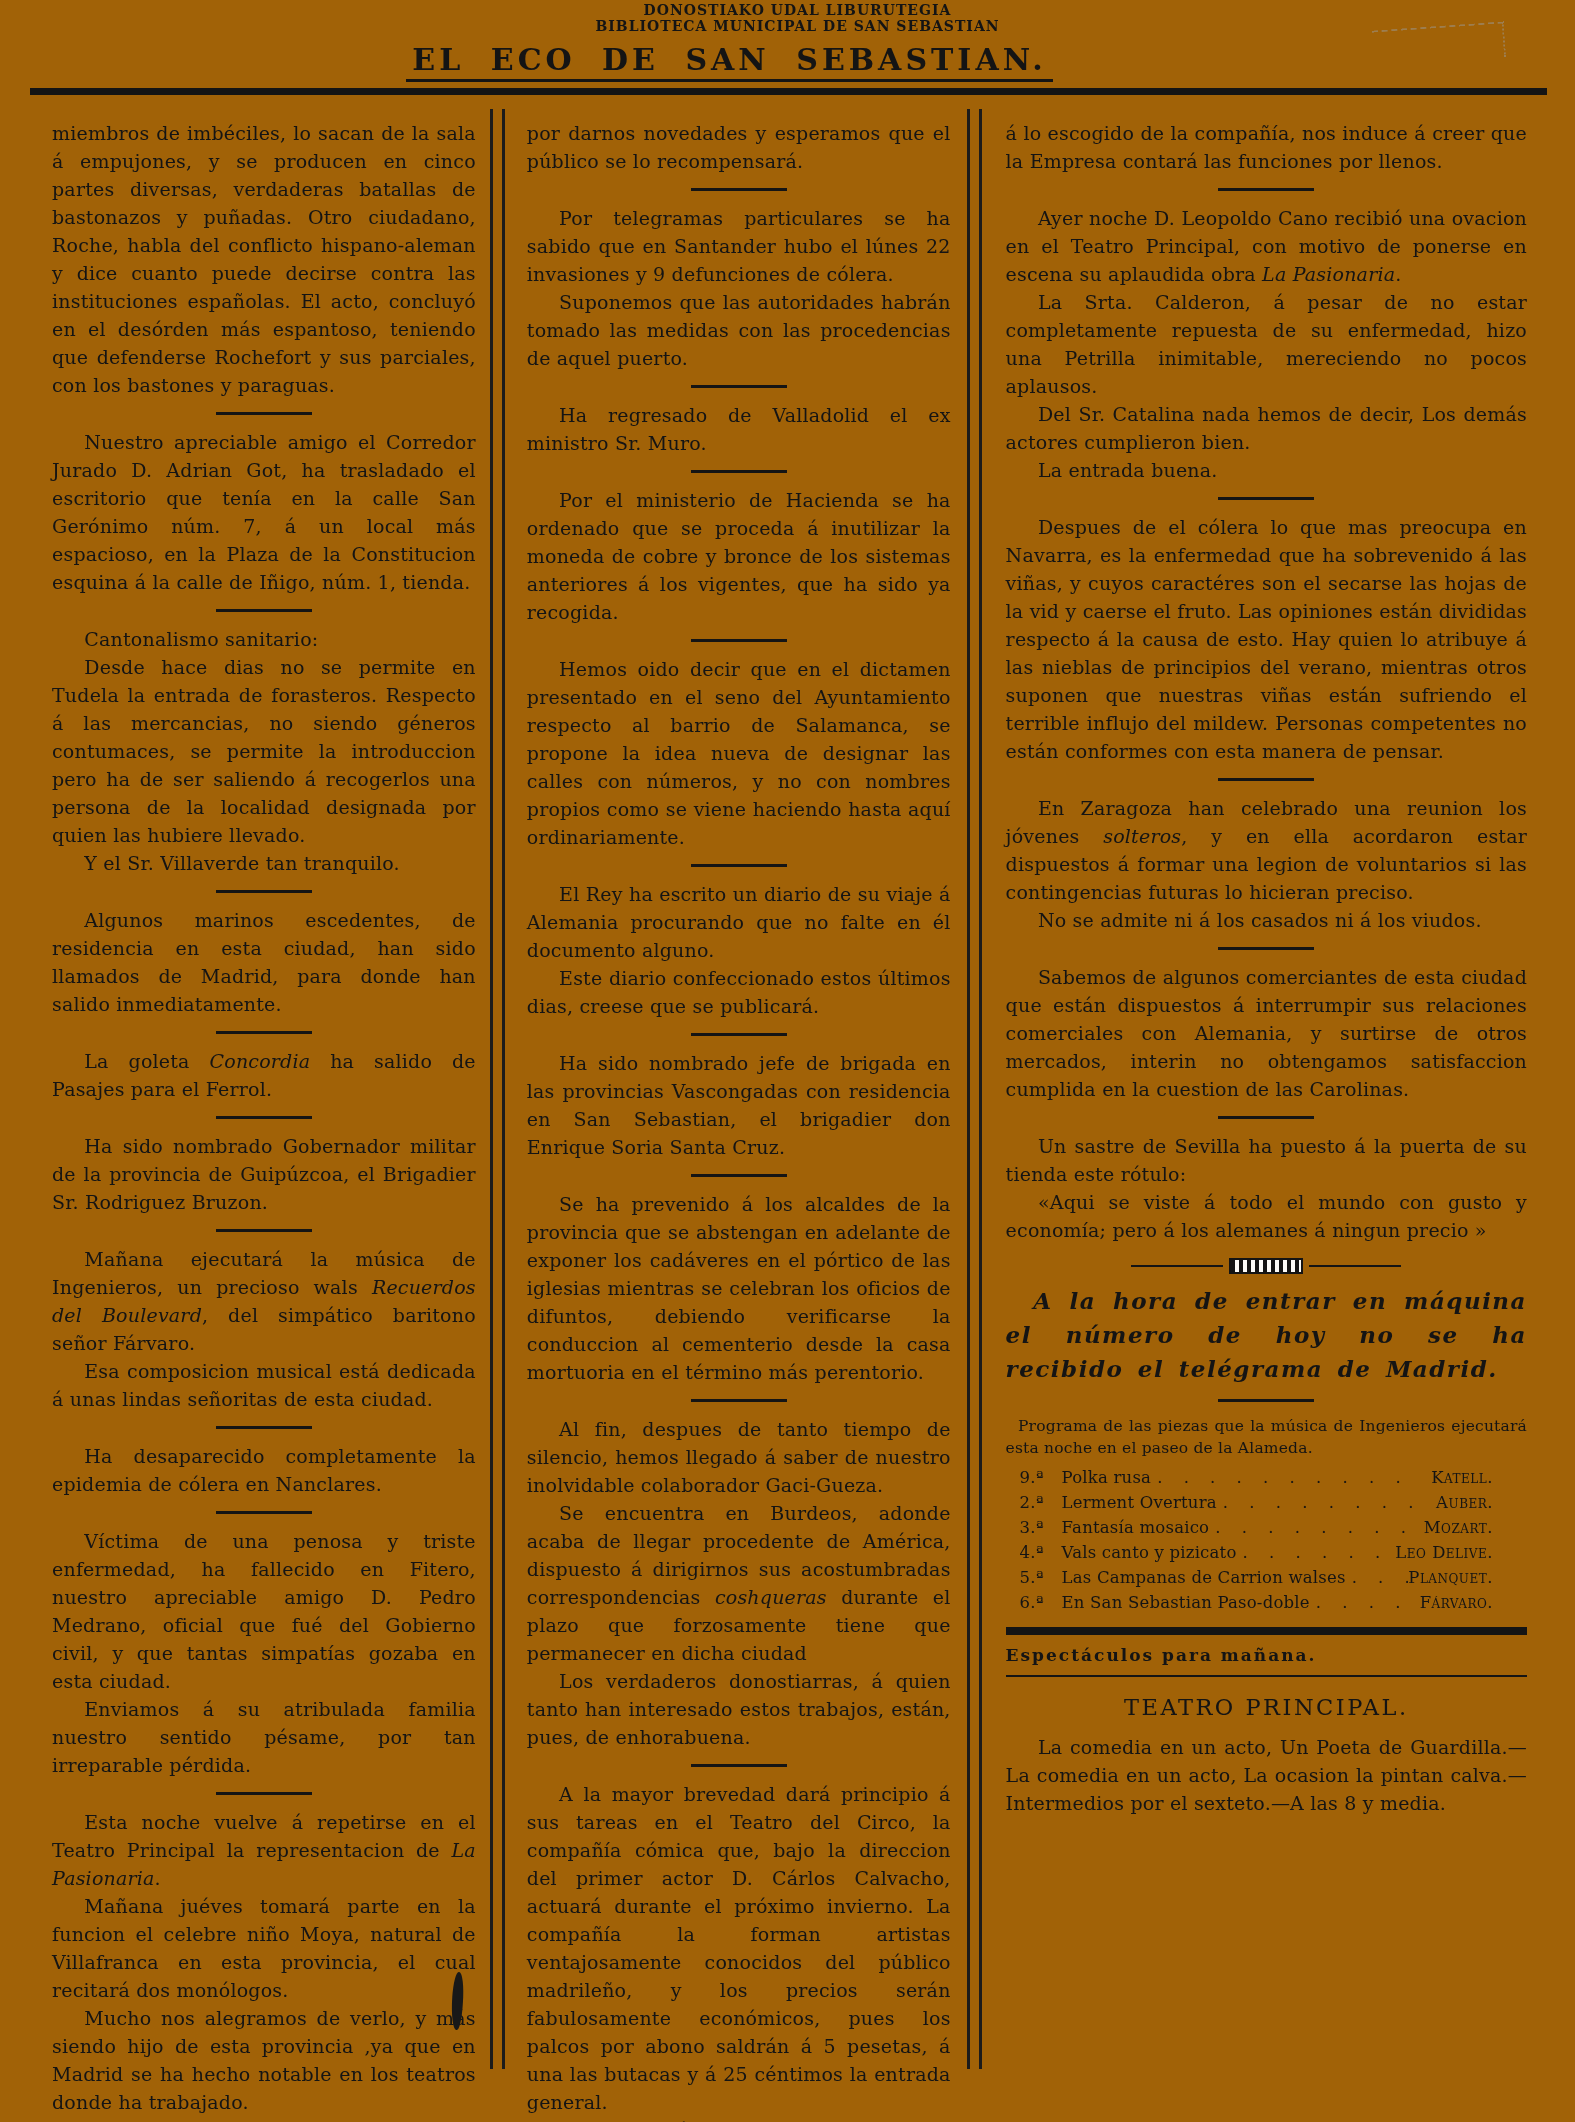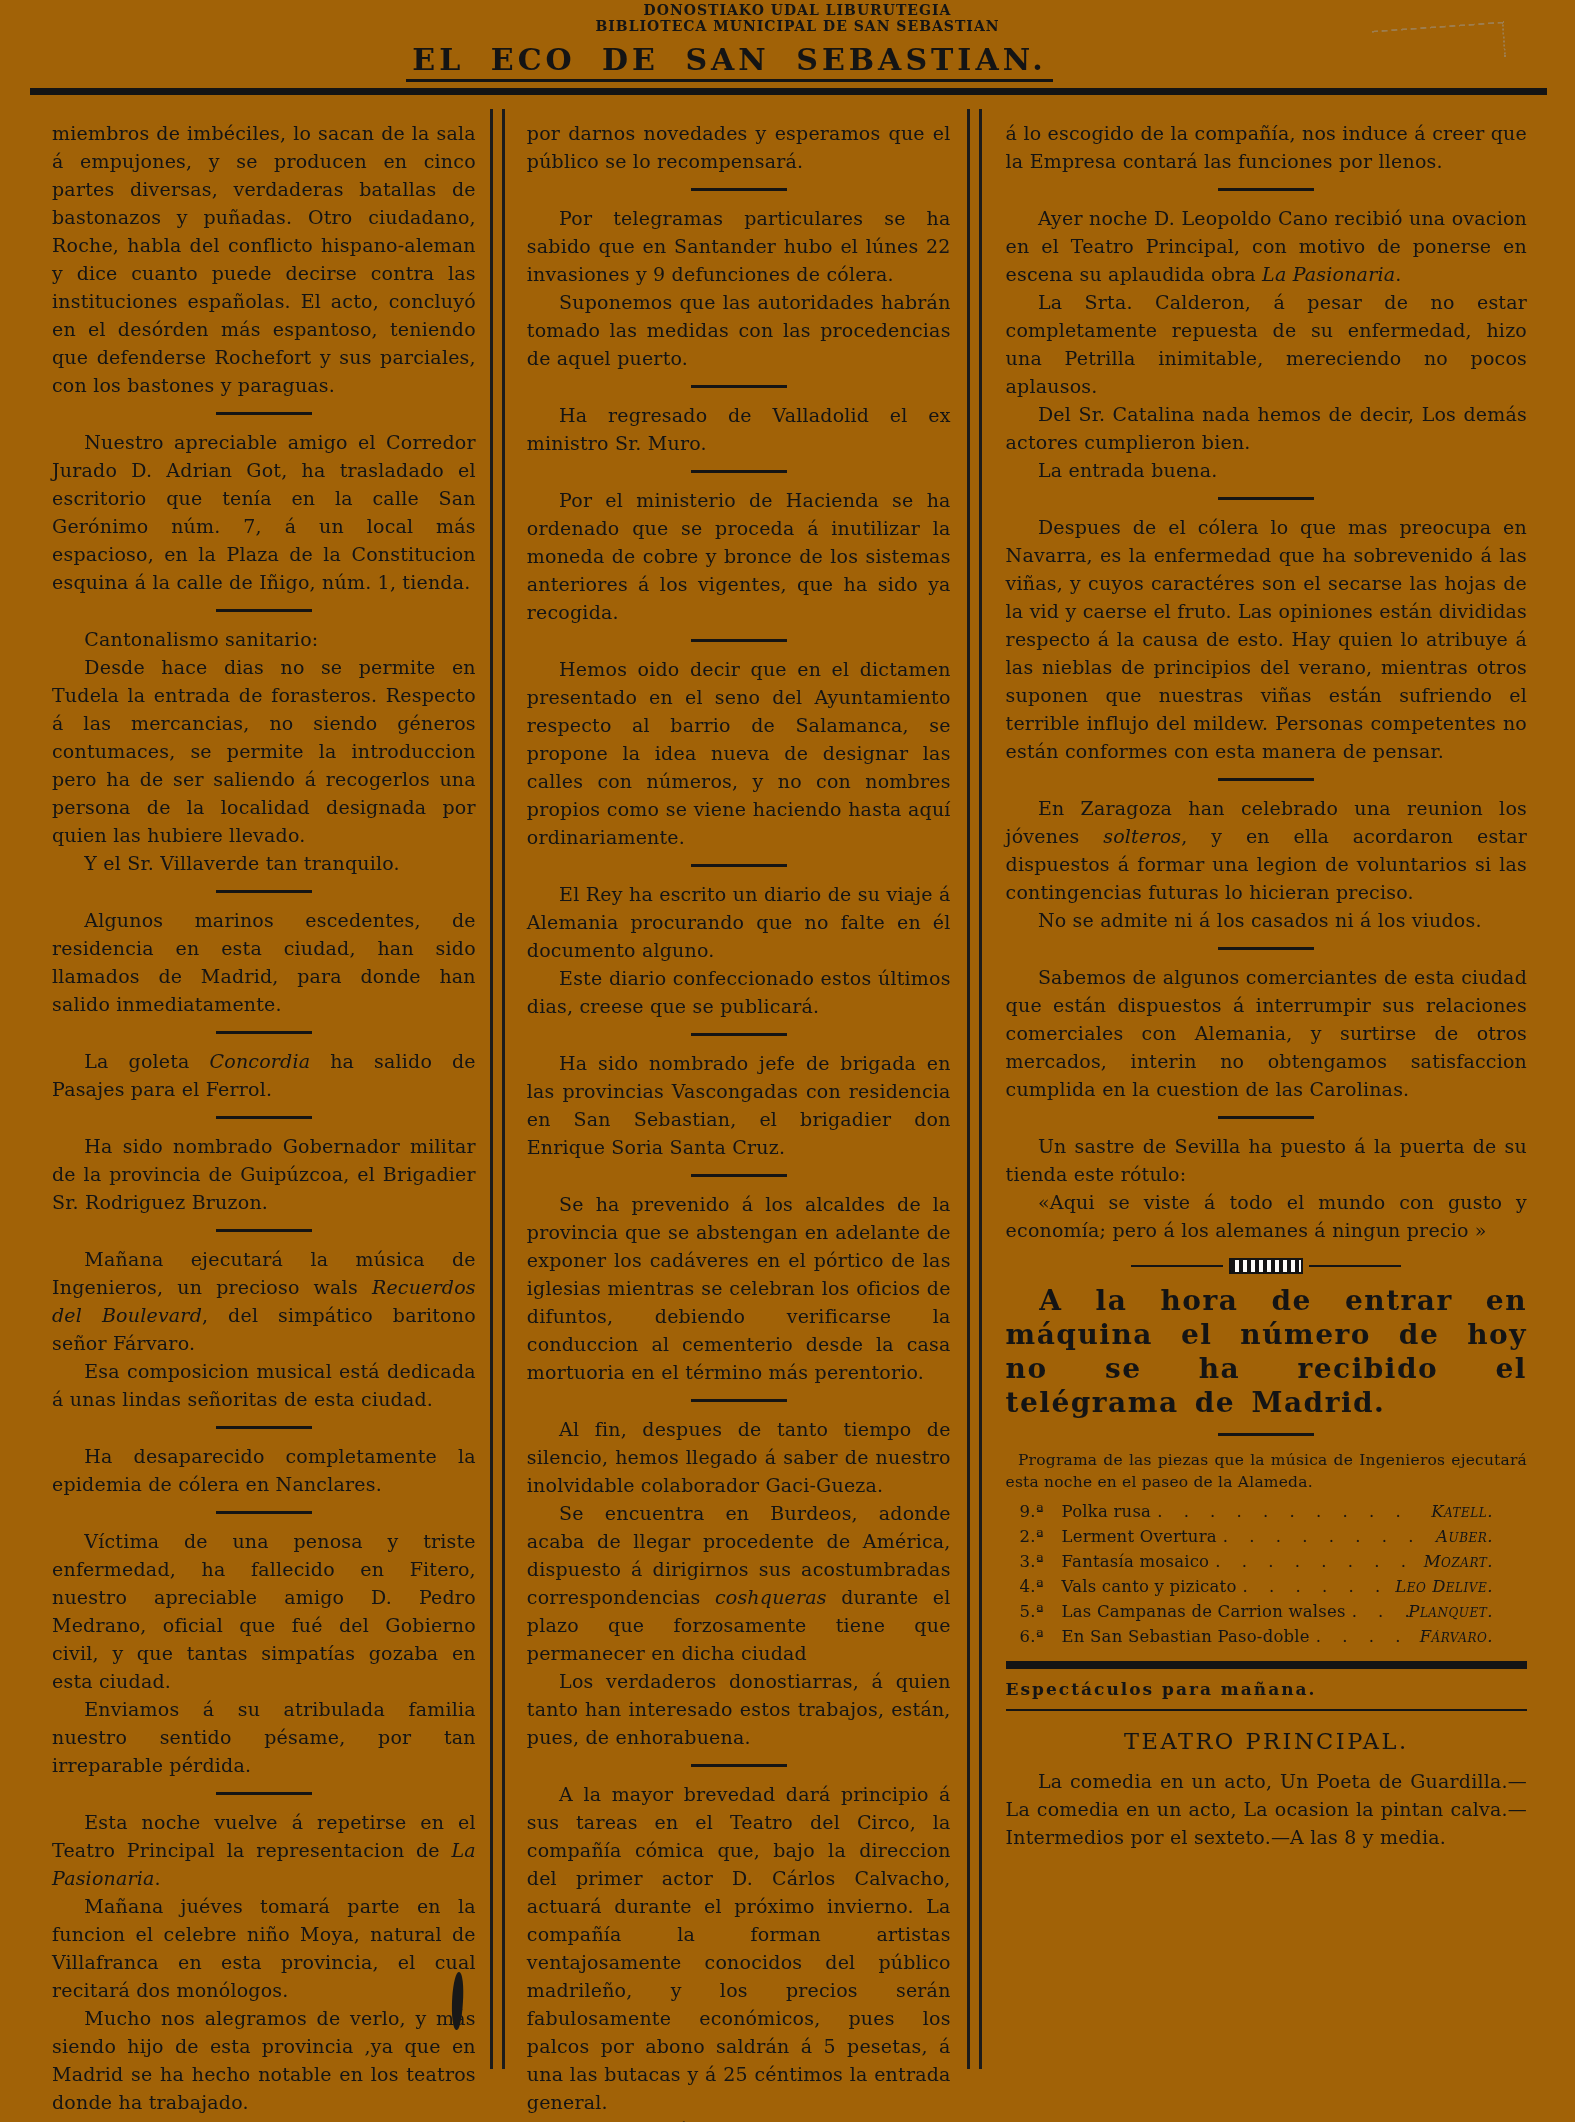--- a/index.html
+++ b/index.html
@@ -95,27 +95,28 @@
     margin:14px 0 10px 0;
   }
   .ornament .line{width:92px;height:2px;background:#141414;}
   .ornament .center{
     width:70px;height:12px;margin:0 6px;
     border:2px solid #141414;
     background:repeating-linear-gradient(90deg,#141414 0 4px,#fcfbf8 4px 8px);
   }
   .late-notice{
     margin:4px 0 8px 0;
-    font-size:28px;
+    font-size:23px;
     line-height:34px;
     font-weight:bold;
     letter-spacing:1.5px;
     word-spacing:5px;
     text-indent:1.2em;
     text-align:justify;
+    font-style:italic;
   }
   .program-intro{
     margin:4px 0 6px 0;
     font-size:15.5px;
     line-height:22px;
     font-weight:normal;
     text-align:justify;
     text-indent:.8em;
   }
   .prog{
@@ -132,21 +133,20 @@
     overflow:hidden;
     white-space:nowrap;
     letter-spacing:8px;
     color:#141414;
   }
   .prog .comp{
     flex:0 0 auto;
     font-variant:small-caps;
     letter-spacing:.5px;
     padding-right:34px;
-    font-style:italic;
   }
   .rule-heavy{
     margin:12px 0 6px 0;
     height:8px;
     background:#141414;
   }
   .rule-thin{
     margin:6px 0 4px 0;
     border-top:2.5px solid #141414;
   }

